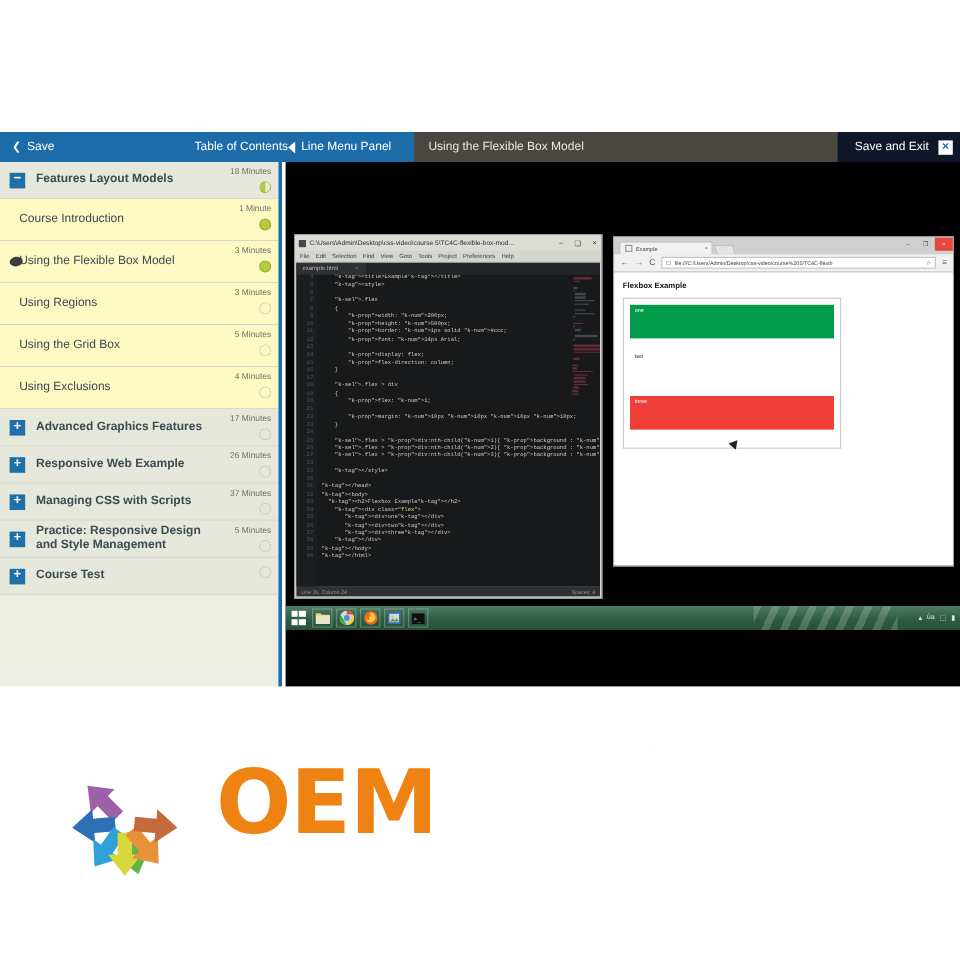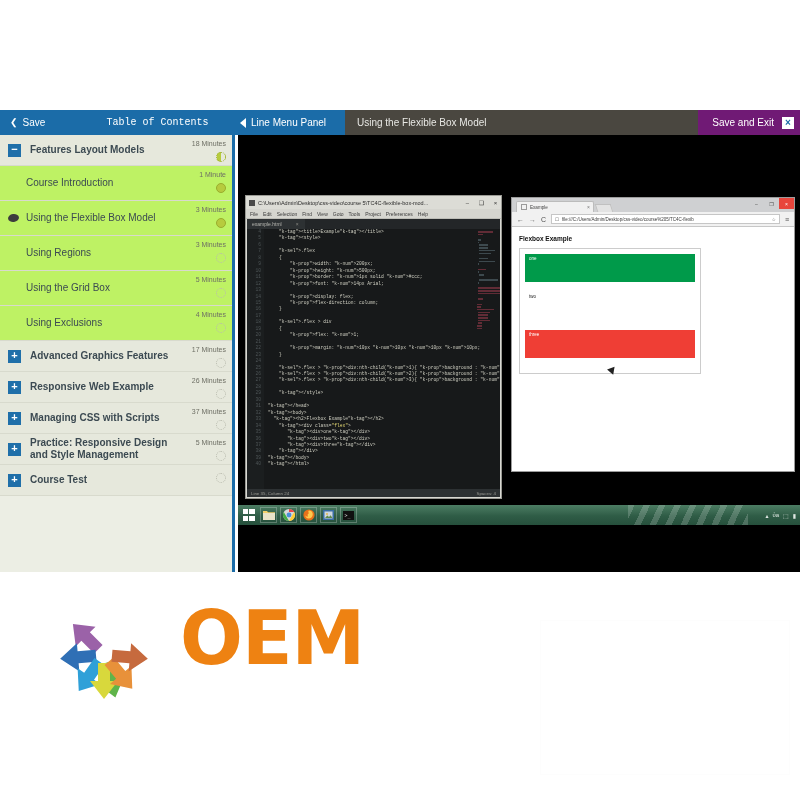--- a/index.html
+++ b/index.html
@@ -7,32 +7,32 @@
     width:800px;height:800px;background:#ffffff;overflow:hidden;
     font-family:"Liberation Sans",sans-serif;
     -webkit-font-smoothing:antialiased;
   }
   #page{position:relative;width:800px;height:800px;background:#fff;}
 
   
   .header{position:absolute;left:0;top:110px;width:800px;height:25px;background:#1b6ca8;display:flex;align-items:center;}
   .hdr-menu{width:75px;height:25px;display:flex;align-items:center;gap:5px;padding-left:10px;box-sizing:border-box;color:#fff;font-size:10px;}
   .chev{font-size:9px;line-height:1;display:inline-block;}
-  .hdr-toc{flex:0 0 165px;color:#fff;font-size:10px;text-align:center;font-family:Liberation Mono, monospace;}
+  .hdr-toc{flex:0 0 165px;color:#fff;font-size:10px;text-align:right;}
   .hdr-close{flex:0 0 105px;display:flex;align-items:center;gap:5px;color:#fff;font-size:10px;}
   .tri-left{width:0;height:0;border-top:5px solid transparent;border-bottom:5px solid transparent;border-right:6px solid #fff;display:inline-block;}
   .hdr-lesson{flex:1;height:25px;background:#4a4740;color:#e8e8e4;font-size:10px;display:flex;align-items:center;padding-left:12px;box-sizing:border-box;}
-  .hdr-save{height:25px;background:#701a75;color:#fff;font-size:10px;display:flex;align-items:center;gap:8px;padding:0 6px 0 14px;box-sizing:border-box;}
+  .hdr-save{height:25px;background:#0f172a;color:#fff;font-size:10px;display:flex;align-items:center;gap:8px;padding:0 6px 0 14px;box-sizing:border-box;}
   .hdr-x{width:12px;height:12px;background:#fff;color:#1b6ca8;font-size:10px;font-weight:bold;display:flex;align-items:center;justify-content:center;line-height:1;}
 
   
   .sidebar{position:absolute;left:0;top:135px;width:235px;height:437px;background:#eceee4;border-right:3px solid #1b6ca8;box-sizing:border-box;overflow:hidden;}
   .toc-row{position:relative;box-sizing:border-box;border-bottom:1px solid #d8dacd;display:flex;align-items:center;padding:0 8px 0 8px;}
   .toc-row.parent{background:#e6e8dc;min-height:31px;}
-  .toc-row.child{background:#bef264;min-height:35px;padding-left:26px;}
+  .toc-row.child{background:#fef9c3;min-height:35px;padding-left:16px;}
   .toggle{width:13px;height:13px;background:#1f6fa9;color:#fff;font-size:11px;font-weight:bold;line-height:11px;text-align:center;flex:0 0 13px;margin-right:9px;}
   .toc-label{font-size:10px;color:#3c4a52;line-height:12px;flex:1;padding-right:44px;}
   .toc-row.parent .toc-label{font-weight:bold;color:#3c4a52;}
   .toc-meta{position:absolute;right:6px;top:4px;width:44px;text-align:right;}
   .toc-min{font-size:7px;color:#6e6f65;display:block;line-height:9px;}
   .dot{display:inline-block;width:10px;height:10px;border-radius:50%;margin-top:3px;}
   .dot.done{background:#b7cb3e;border:1px solid #9aad2d;box-sizing:border-box;}
   .dot.todo{border:1px dotted #b9bbae;box-sizing:border-box;background:transparent;}
   .dot.half{background:linear-gradient(90deg,#b7cb3e 50%,transparent 50%);border:1px dotted #9aad2d;box-sizing:border-box;}
   .bullet{position:absolute;left:8px;top:50%;margin-top:-4px;width:11px;height:8px;background:#3d3d3d;border-radius:50% 50% 50% 50%;transform:rotate(-8deg);}
@@ -82,21 +82,21 @@
   
   .taskbar{position:absolute;left:0;bottom:47px;width:562px;height:20px;background:linear-gradient(180deg,#4c7d63 0%,#2f5c46 55%,#26503c 100%);display:flex;align-items:center;gap:3px;padding-left:2px;box-sizing:border-box;}
   .tb-ico{width:17px;height:16px;display:flex;align-items:center;justify-content:center;border:1px solid rgba(255,255,255,.25);box-sizing:border-box;}
   .tb-start{background:transparent;border:none;}
   .tb-tray{position:absolute;right:4px;display:flex;gap:4px;align-items:center;font-size:6px;color:#dfe7e2;}
   .tb-stripes{position:absolute;right:52px;top:0;width:120px;height:20px;background:repeating-linear-gradient(115deg,rgba(255,255,255,.18) 0 6px,rgba(255,255,255,0) 6px 14px);}
   .win-logo{width:12px;height:12px;display:grid;grid-template-columns:1fr 1fr;grid-template-rows:1fr 1fr;gap:1.3px;}
   .win-logo i{background:#ffffff;display:block;}
 
   
-  .logo{position:absolute;left:18px;top:595px;width:380px;height:150px;}
+  .logo{position:absolute;left:18px;top:626px;width:380px;height:150px;}
   .logo-oem{position:absolute;left:162px;top:6px;font-size:74px;line-height:74px;font-weight:bold;color:#ee8212;letter-spacing:-1px;font-family:"DejaVu Sans",sans-serif;}
   .logo-sub{position:absolute;left:32px;top:108px;font-size:27px;color:#3f8bc4;font-family:"DejaVu Sans",sans-serif;}
   .ghost{position:absolute;left:540px;top:620px;width:250px;height:155px;border:1px solid #fdfdfd;box-sizing:border-box;}
 </style>
 </head>
 <body>
 
 <div id="page">
 
   <div class="header">

